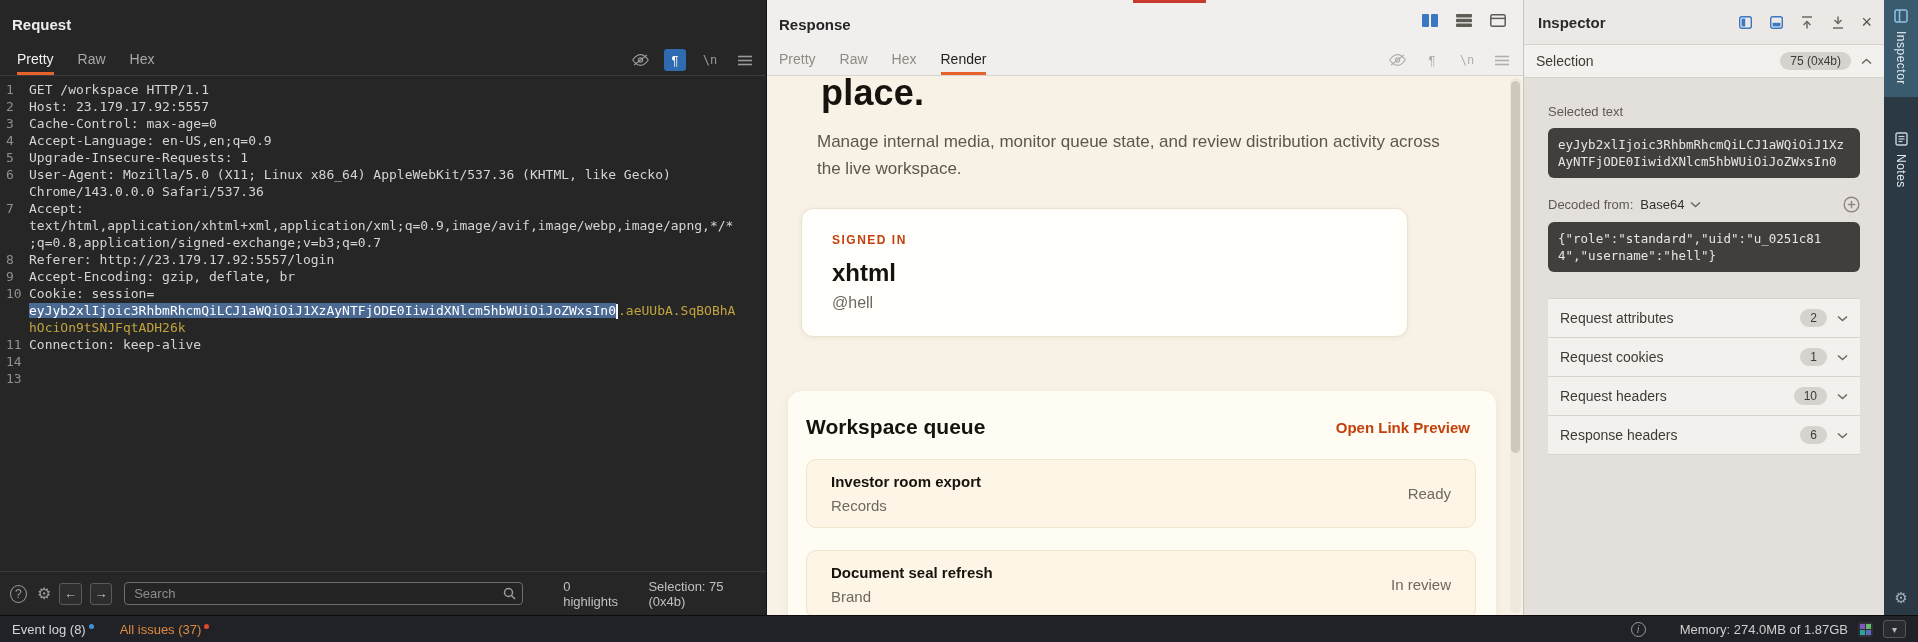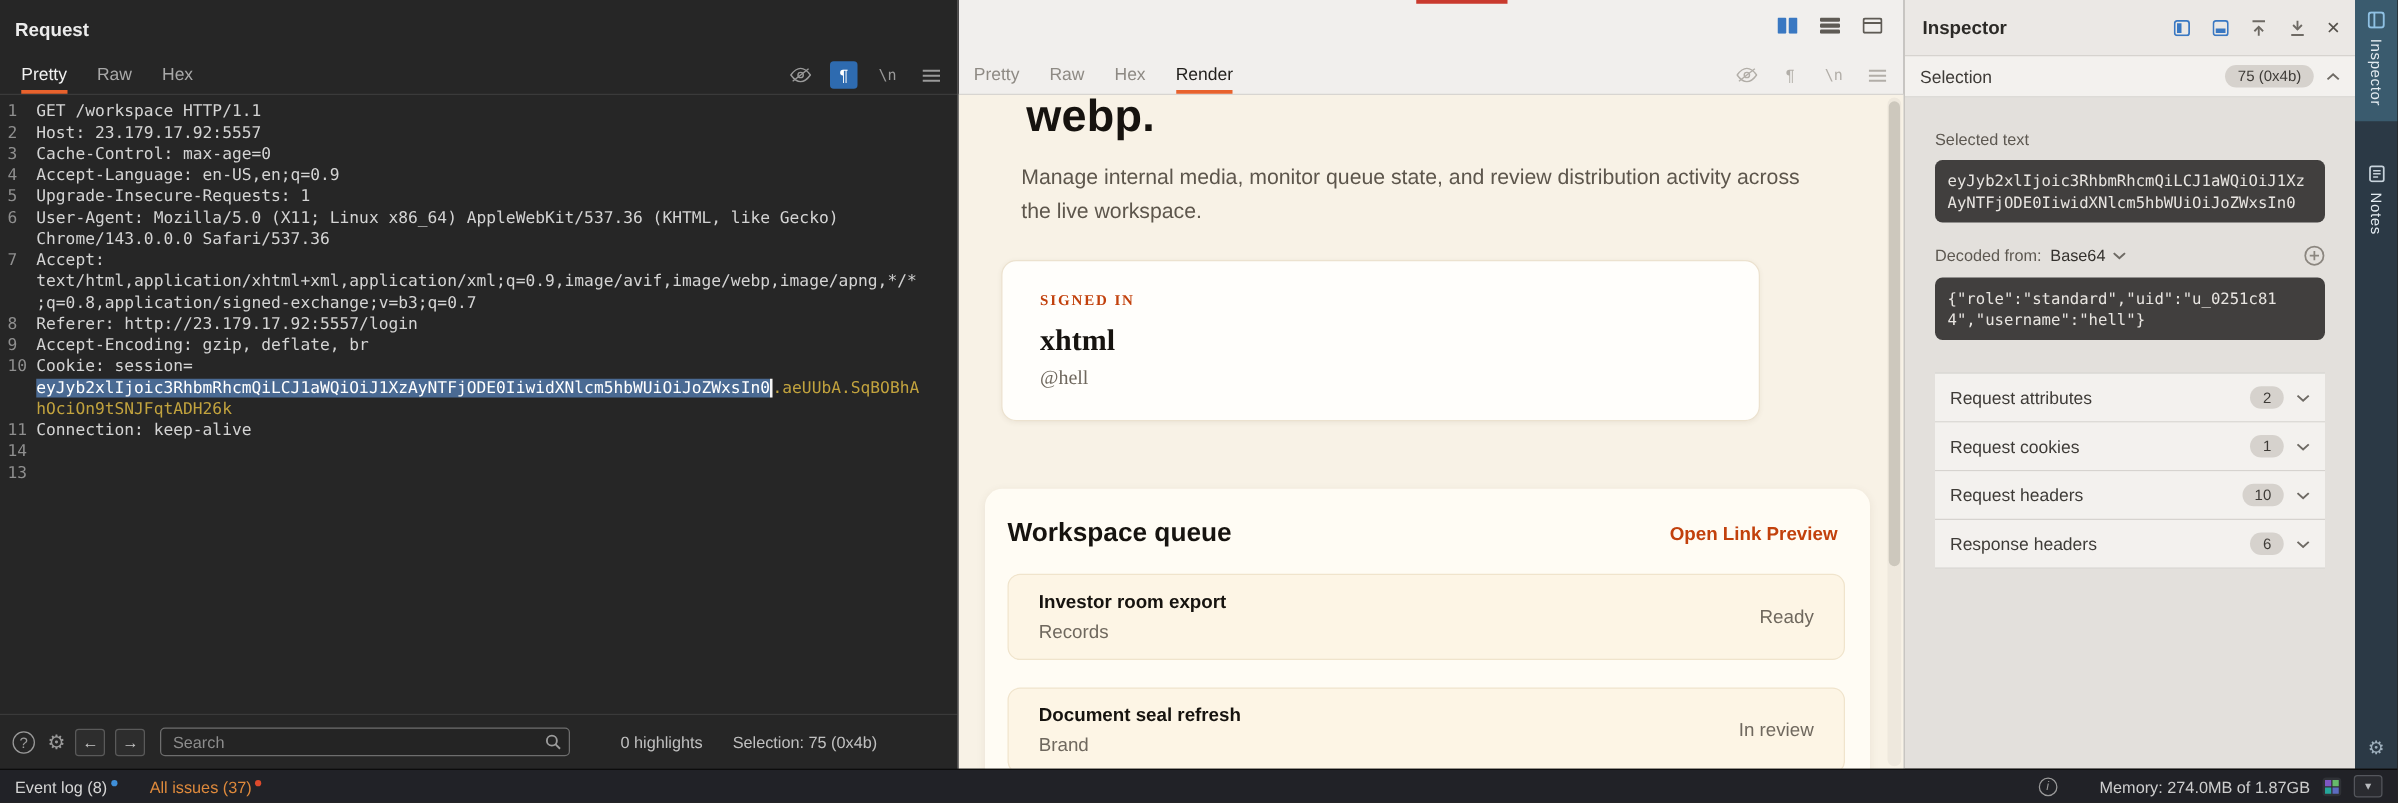--- a/index.html
+++ b/index.html
@@ -39,37 +39,37 @@
   .seg-d { color: #d4d4d4; }
   .seg-s { background: #4a6a93; color: #ffffff; }
   .seg-y { color: #c2a33e; }
   .caret { display: inline-block; width: 2px; height: 15px; background: #f5f5f5; vertical-align: middle; }
 
   .req-toolbar { position: absolute; left: 0; right: 0; bottom: 0; height: 44px; border-top: 1px solid #3a3a3a; background: #262626; display: flex; align-items: center; padding: 0 10px; }
   .circle-icon { width: 18px; height: 18px; border: 1.5px solid #9a9a9a; border-radius: 50%; color: #9a9a9a; font-size: 12px; display: flex; align-items: center; justify-content: center; }
   .gear-glyph { color: #9a9a9a; font-size: 16px; margin-left: 10px; }
   .arrow-btn { width: 24px; height: 22px; border: 1px solid #5a5a5a; border-radius: 3px; color: #c5c5c5; background: #2d2d2d; display: flex; align-items: center; justify-content: center; font-size: 13px; margin-left: 8px; }
   .search-wrap { position: relative; margin-left: 12px; }
-  input.search { width: 328px; height: 23px; background: #242424; border: 1px solid #6e6e6e; border-radius: 4px; color: #ddd; padding: 0 26px 0 9px; font-size: 13px; font-family: "Liberation Sans", sans-serif; }
+  input.search { width: 399px; height: 23px; background: #242424; border: 1px solid #6e6e6e; border-radius: 4px; color: #ddd; padding: 0 26px 0 9px; font-size: 13px; font-family: "Liberation Sans", sans-serif; }
   input.search::placeholder { color: #8d8d8d; }
   .search-glass { position: absolute; right: 7px; top: 5px; }
   .toolbar-text { color: #c0c0c0; font-size: 13px; }
   .hl-text { margin-left: 40px; }
   .sel-text { margin-left: 24px; }
 
   
   #response-panel { position: absolute; left: 766px; top: 0; width: 757px; height: 615px; background: #f1efed; border-left: 1px solid #141414; }
   .panel-head-light { height: 46px; padding: 16px 12px 0; position: relative; }
   .panel-title-light { font-size: 15px; font-weight: bold; color: #262626; }
   .layout-icons { position: absolute; right: 14px; top: 9px; display: flex; align-items: center; gap: 12px; }
 
   #render-area { position: absolute; top: 76px; left: 0; right: 0; bottom: 0; background: #f8f2e6; overflow: hidden; }
   .render-h1 { font-size: 36px; font-weight: 800; color: #16130f; margin: -4px 0 0 54px; letter-spacing: 0.2px; }
   .render-desc { margin: 14px 0 0 50px; width: 648px; font-size: 17px; line-height: 27px; color: #5d564c; }
-  .card-signed { margin: 26px 0 0 34px; width: 607px; background: #fffefb; border: 1px solid #ece2cf; border-radius: 12px; box-shadow: 0 1px 4px rgba(90,70,40,.07); padding: 24px 30px; font-family: Liberation Serif, serif; }
+  .card-signed { margin: 26px 0 0 34px; width: 607px; background: #fffefb; border: 1px solid #ece2cf; border-radius: 12px; box-shadow: 0 1px 4px rgba(90,70,40,.07); padding: 24px 30px; }
   .signed-label { font-size: 12px; font-weight: bold; letter-spacing: 1.5px; color: #c2410c; }
   .signed-name { font-size: 24px; font-weight: bold; color: #16130f; margin-top: 12px; }
   .signed-handle { font-size: 16px; color: #6f685e; margin-top: 7px; }
   .card-queue { margin: 54px 0 0 21px; width: 708px; height: 300px; background: #fffcf4; border-radius: 14px; box-shadow: 0 2px 8px rgba(90,70,40,.09); padding: 22px 20px 10px 18px; }
   .queue-head { display: flex; justify-content: space-between; align-items: center; padding: 2px 6px 20px 0; }
   .queue-title { font-size: 21px; font-weight: bold; color: #16130f; }
   .queue-link { font-size: 15px; font-weight: bold; color: #c2410c; cursor: pointer; }
   .q-item { width: 670px; background: #fdf5e5; border: 1px solid #f0e4cc; border-radius: 10px; padding: 13px 24px; display: flex; justify-content: space-between; align-items: center; margin-bottom: 22px; }
   .q-title { font-size: 15px; font-weight: bold; color: #16130f; }
   .q-sub { font-size: 15px; color: #6f685e; margin-top: 7px; }
@@ -243,20 +243,21 @@
           </svg>
       </span>
     </span>
     <span class="toolbar-text hl-text">0 highlights</span>
     <span class="toolbar-text sel-text">Selection: 75 (0x4b)</span>
   </div>
 </div>
 
 <div id="response-panel">
   <div class="panel-head-light">
+    <div class="panel-title-light">Response</div>
     <span class="layout-icons">
       <span class="i-btn">
         <svg width="16" height="13" viewBox="0 0 16 13">
             <rect x="0" y="0" width="7" height="13" rx="1" fill="#3a78c2"></rect>
             <rect x="9" y="0" width="7" height="13" rx="1" fill="#3a78c2"></rect>
           </svg>
       </span>
       <span class="i-btn">
         <svg width="16" height="13" viewBox="0 0 16 13">
             <rect x="0" y="0" width="16" height="3.4" rx="1" fill="#5f5b55"></rect>
@@ -293,21 +294,21 @@
               <line x1="0" y1="1.5" x2="14" y2="1.5"></line>
               <line x1="0" y1="5.5" x2="14" y2="5.5"></line>
               <line x1="0" y1="9.5" x2="14" y2="9.5"></line>
             </g>
           </svg>
       </span>
     </span>
   </div>
 
   <div id="render-area">
-    <div class="render-h1">webp.</div>
+    <div class="render-h1">place.</div>
     <div class="render-desc">Manage internal media, monitor queue state, and review distribution activity across the live workspace.</div>
 
     <div class="card-signed">
       <div class="signed-label">SIGNED IN</div>
       <div class="signed-name">xhtml</div>
       <div class="signed-handle">@hell</div>
     </div>
 
     <div class="card-queue">
       <div class="queue-head">

